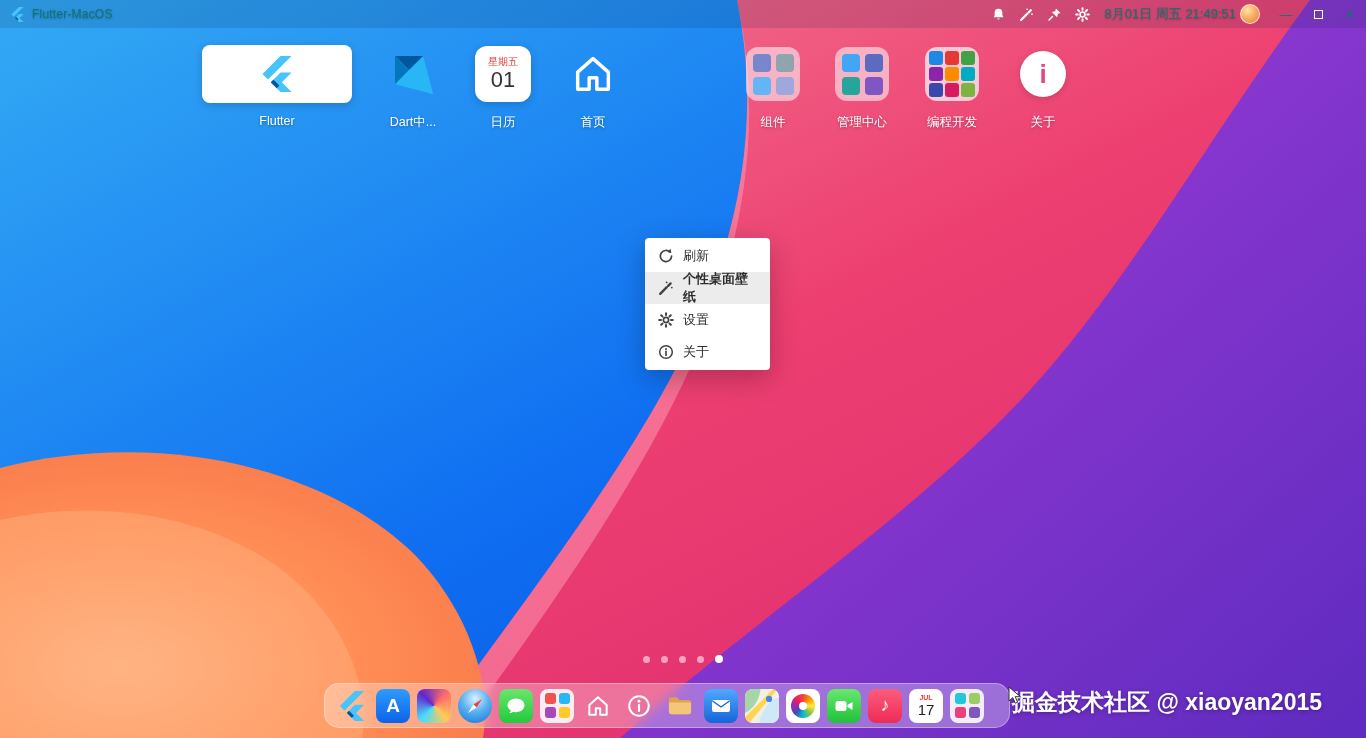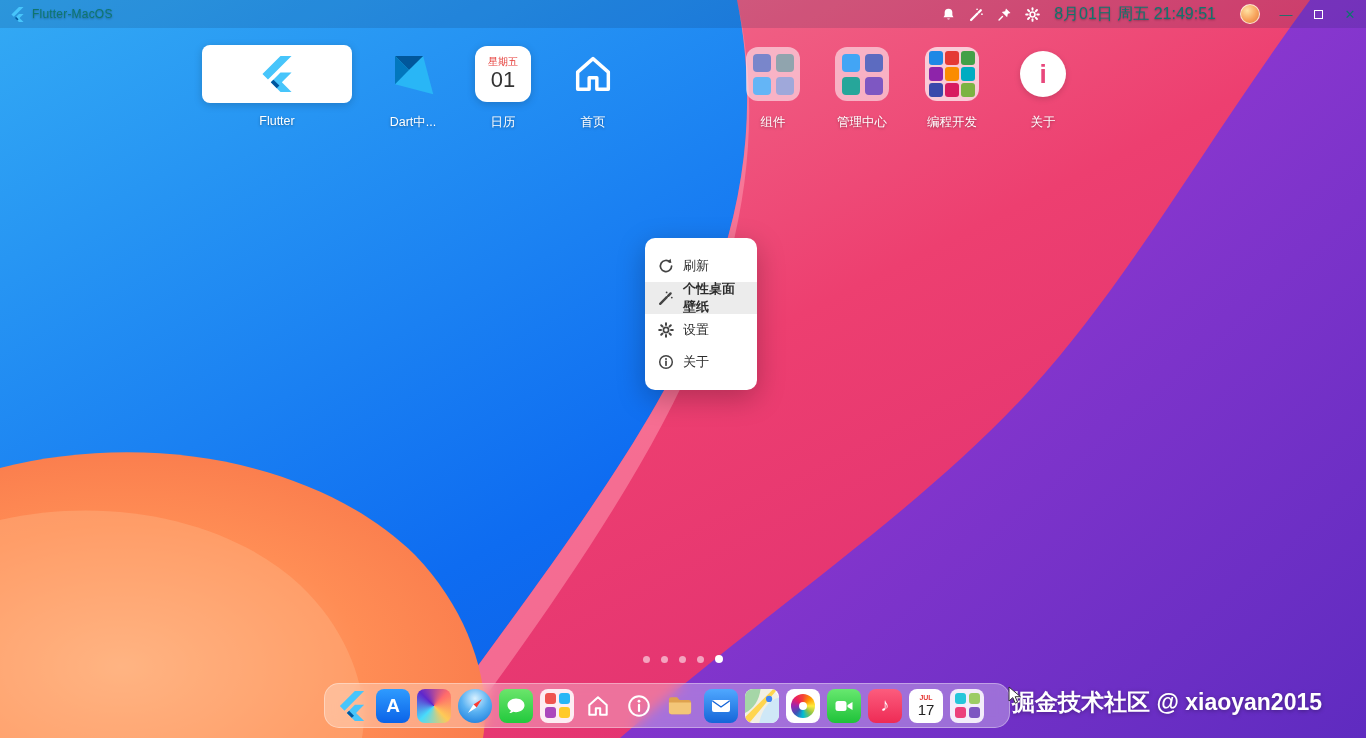--- a/index.html
+++ b/index.html
@@ -10,21 +10,21 @@
 
   
   .titlebar { position:absolute; top:0; left:0; right:0; height:28px;
     display:flex; align-items:center; padding:0 0 0 10px;
     background:rgba(10,25,70,.14); color:#0f766e; z-index:30; }
   .tb-logo { width:15px; height:15px; display:inline-flex; margin-right:7px; }
   .tb-title { font-size:12px; letter-spacing:.2px; text-shadow:0 1px 2px rgba(0,0,0,.3); }
   .tb-right { margin-left:auto; display:flex; align-items:center; height:100%; }
   .tb-ic { width:28px; height:28px; display:flex; align-items:center; justify-content:center; cursor:pointer; }
   .tb-ic svg { width:15px; height:15px; }
-  .tb-clock { font-size:16px; margin:0 24px 0 8px; white-space:nowrap; text-shadow:0 1px 2px rgba(0,0,0,.3); }
+  .tb-clock { font-size:13px; margin:0 4px 0 8px; white-space:nowrap; text-shadow:0 1px 2px rgba(0,0,0,.3); }
   .tb-avatar { width:20px; height:20px; border-radius:50%; margin-right:10px;
     background:radial-gradient(circle at 35% 30%, #ffe3a3, #f7a35c 55%, #df7a3a);
     border:1px solid rgba(255,255,255,.7); }
   .wbtn { width:32px; height:28px; display:flex; align-items:center; justify-content:center;
     font-size:13px; cursor:pointer; }
   .maxbox { width:9px; height:9px; border:1.3px solid #fff; display:inline-block; }
 
   
   .dicon { position:absolute; top:45px; width:90px; display:flex; flex-direction:column;
     align-items:center; z-index:10; cursor:pointer; }
@@ -42,22 +42,22 @@
     display:grid; place-content:center; }
   .g22 { display:grid; grid-template-columns:18px 18px; gap:5px; }
   .g22 span { width:18px; height:18px; border-radius:4px; display:block; }
   .g33 { display:grid; grid-template-columns:14px 14px 14px; gap:2px; }
   .g33 span { width:14px; height:14px; border-radius:3px; display:block; }
   .about-circle { width:46px; height:46px; background:#fff; border-radius:50%;
     display:flex; align-items:center; justify-content:center;
     font-size:26px; font-weight:bold; color:#e8487c; box-shadow:0 2px 6px rgba(0,0,0,.15); }
 
   
-  .menu { position:absolute; left:645px; top:238px; width:112px; background:#fff;
-    border-radius:10px; padding:12px 0; z-index:40;
+  .menu { position:absolute; left:645px; top:238px; width:125px; background:#fff;
+    border-radius:4px; padding:2px 0; z-index:40;
     box-shadow:0 8px 28px rgba(0,0,0,.25); }
   .menu-item { height:32px; display:flex; align-items:center; gap:9px; padding:0 13px;
     font-size:13px; color:#2c2c2c; cursor:pointer; }
   .menu-item.hover { background:#ececec;font-weight:bold; }
   .menu-item svg { width:16px; height:16px; flex:0 0 auto; }
 
   
   .pager { position:absolute; left:50%; transform:translateX(-50%); top:655px;
     display:flex; gap:11px; align-items:center; z-index:10; }
   .dot { width:7px; height:7px; border-radius:50%; background:rgba(255,255,255,.55); cursor:pointer; }

